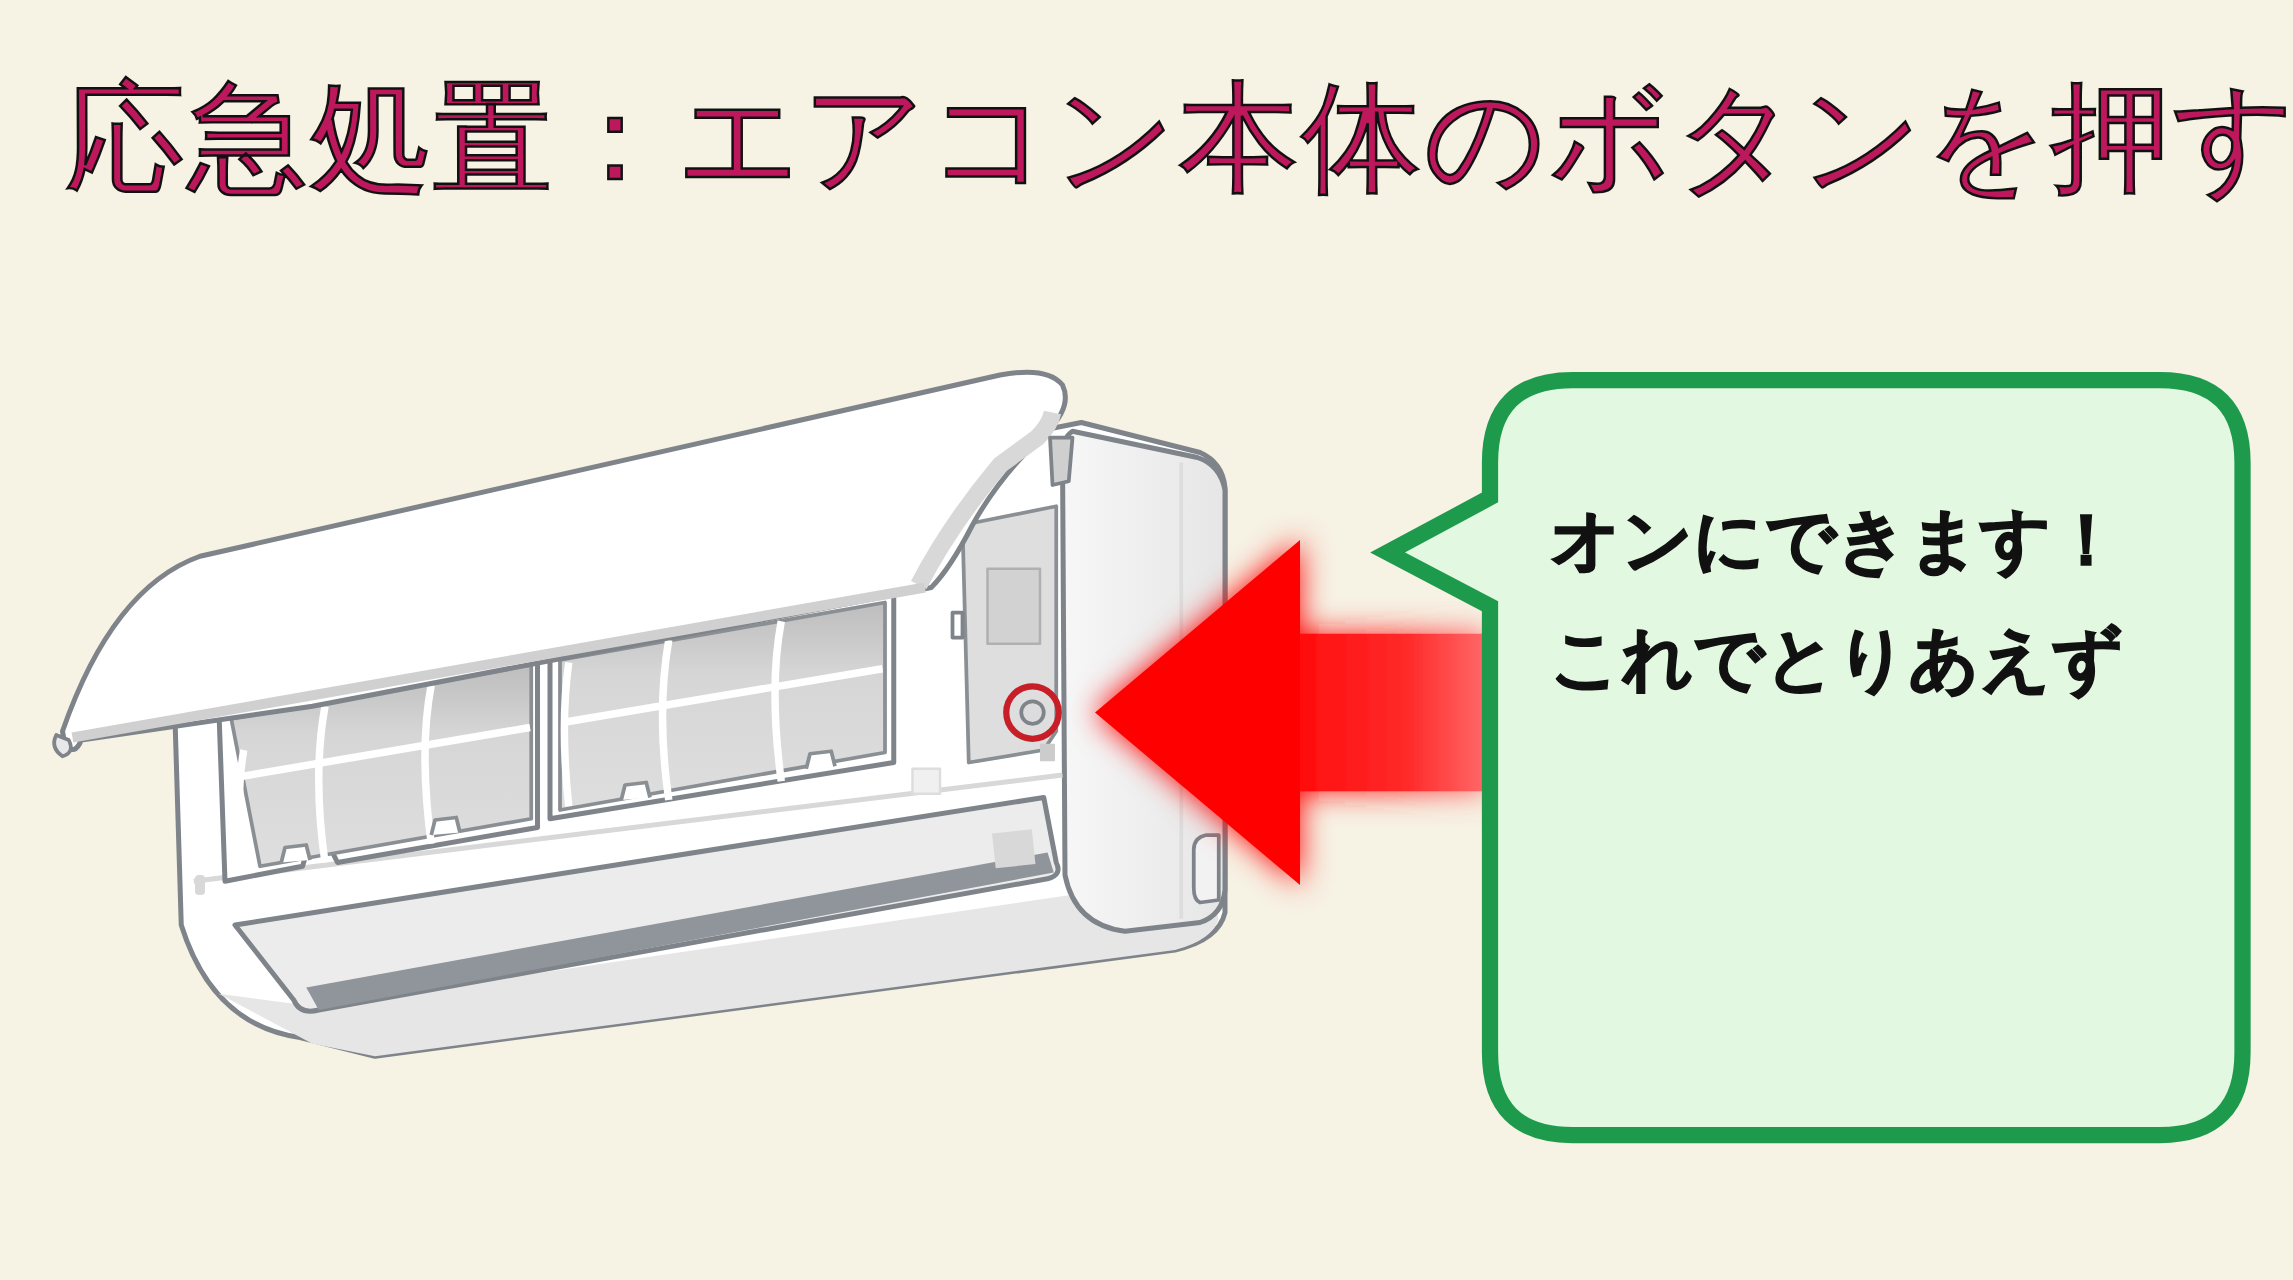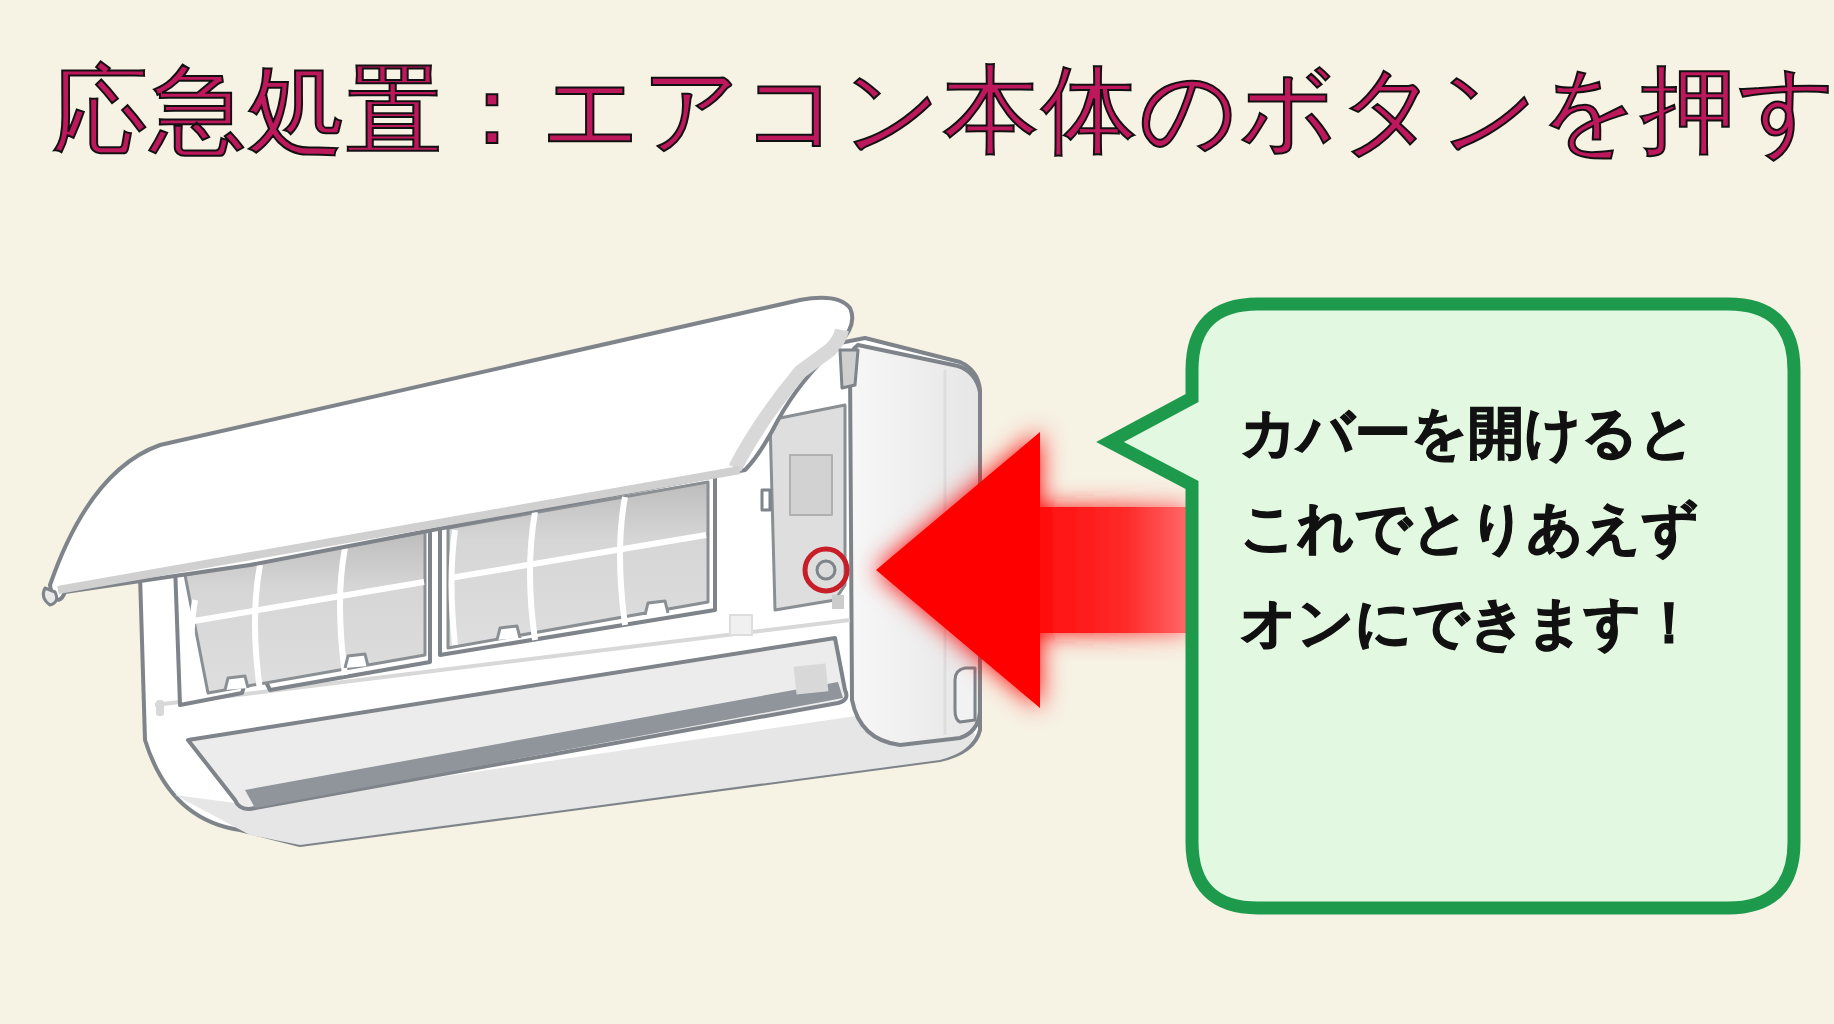--- a/index.html
+++ b/index.html
@@ -118,16 +118,15 @@
     <rect x="1030" y="507" width="160" height="126" fill="url(#shaftGrad)"></rect>
     <polygon points="876,570 1040,432 1040,708" fill="#ff0505"></polygon>
   </g>
 
   <g>
     <path d="M1258,304 L1728,304 Q1794,304 1794,370 L1794,842 Q1794,908 1728,908 L1258,908 Q1192,908 1192,842 L1192,485 L1110,442 L1192,398 L1192,370 Q1192,304 1258,304 Z" fill="#e2f8e0" stroke="#1e9a4c" stroke-width="13" stroke-linejoin="miter"></path>
   </g>
 </svg>
 
 <div class="bubble-text">
-  <span class="bubble-line">カバーを開けると</span>
+  <span class="bubble-line">オンにできます！</span>
   <span class="bubble-line">これでとりあえず</span>
-  <span class="bubble-line">オンにできます！</span>
 </div>
 
 </body></html>

